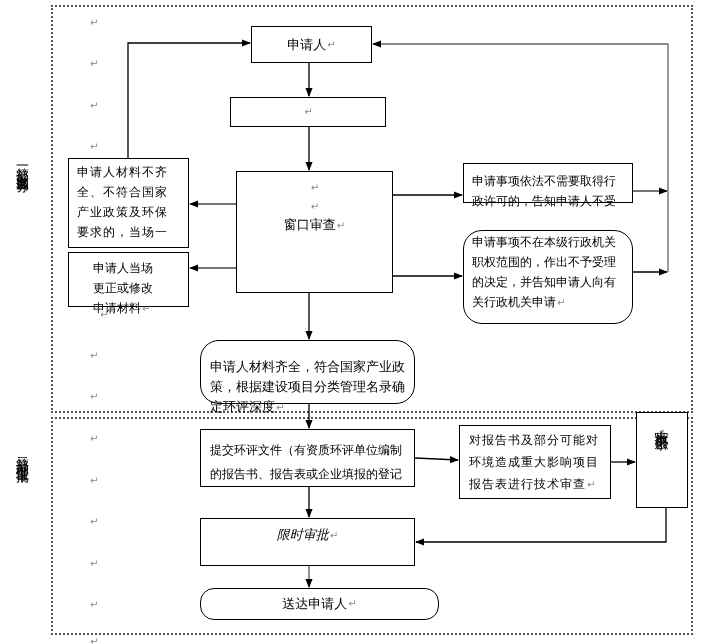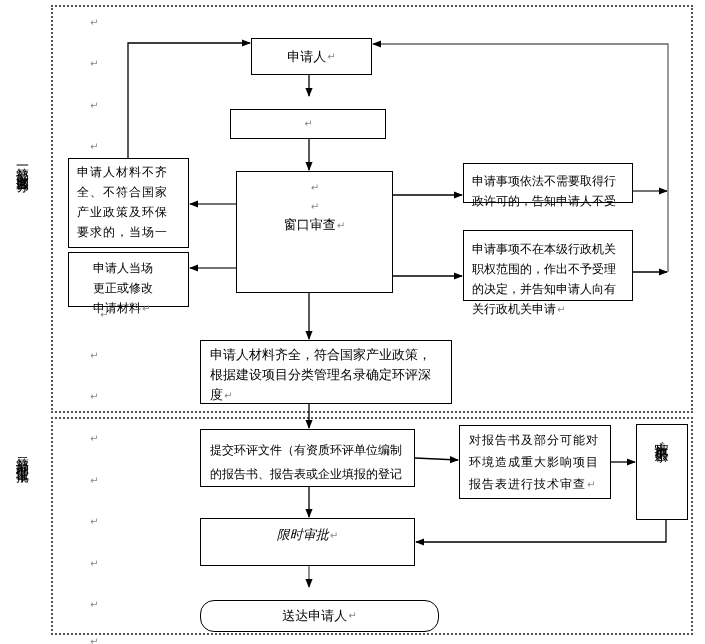--- a/index.html
+++ b/index.html
@@ -27,30 +27,30 @@
     #label2 { left: 14px; top: 447px; }
 
     .box {
       position: absolute;
       border: 1px solid #000;
       background: #fff;
       box-sizing: border-box;
       font-size: 12px;
       line-height: 20px;
     }
-    .center { display: flex; align-items: center; justify-content: center; text-align: center; margin-top: 12px; }
+    .center { display: flex; align-items: center; justify-content: center; text-align: center; }
 
     #b-applicant   { left: 251px; top: 26px;  width: 121px; height: 37px; font-size: 13px; }
     #b-fillform    { left: 230px; top: 97px;  width: 156px; height: 30px; font-size: 13px; }
     #b-window      { left: 236px; top: 171px; width: 157px; height: 122px; font-size: 13px; }
     #b-incomplete  { left: 68px;  top: 158px; width: 121px; height: 90px; padding: 3px 8px; line-height: 20px; letter-spacing: 1px; }
     #b-correct     { left: 68px;  top: 252px; width: 121px; height: 55px; padding: 5px 24px; }
     #b-nopermit    { left: 463px; top: 163px; width: 170px; height: 40px; padding: 7px 8px; }
-    #b-notscope    { left: 463px; top: 230px; width: 170px; height: 71px; padding: 8px 8px; }
-    #b-complete    { left: 200px; top: 340px; width: 252px; height: 64px; padding: 4px 9px; font-size: 13px; }
+    #b-notscope    { left: 463px; top: 230px; width: 170px; height: 94px; padding: 1px 8px; border-radius: 19px; }
+    #b-complete    { left: 200px; top: 340px; width: 215px; height: 64px; padding: 16px 9px; font-size: 13px; border-radius: 19px; }
     #b-submit      { left: 200px; top: 429px; width: 215px; height: 58px; padding: 8px 9px; }
     #b-techreview  { left: 459px; top: 425px; width: 152px; height: 74px; padding: 3px 9px; letter-spacing: 1px; }
     #b-publicity   { left: 636px; top: 412px; width: 52px;  height: 96px; font-size: 13px; }
     #b-timelimited { left: 200px; top: 518px; width: 215px; height: 48px; font-size: 13px; padding-top: 6px; text-align: center; font-style: italic; }
     #b-deliver     { left: 200px; top: 588px; width: 239px; height: 32px; font-size: 13px; border-radius: 14px; }
 
     #b-publicity .vtext {
       writing-mode: vertical-rl; font-size: 14px; letter-spacing: 2px; padding-top: 6px;
     }
 

